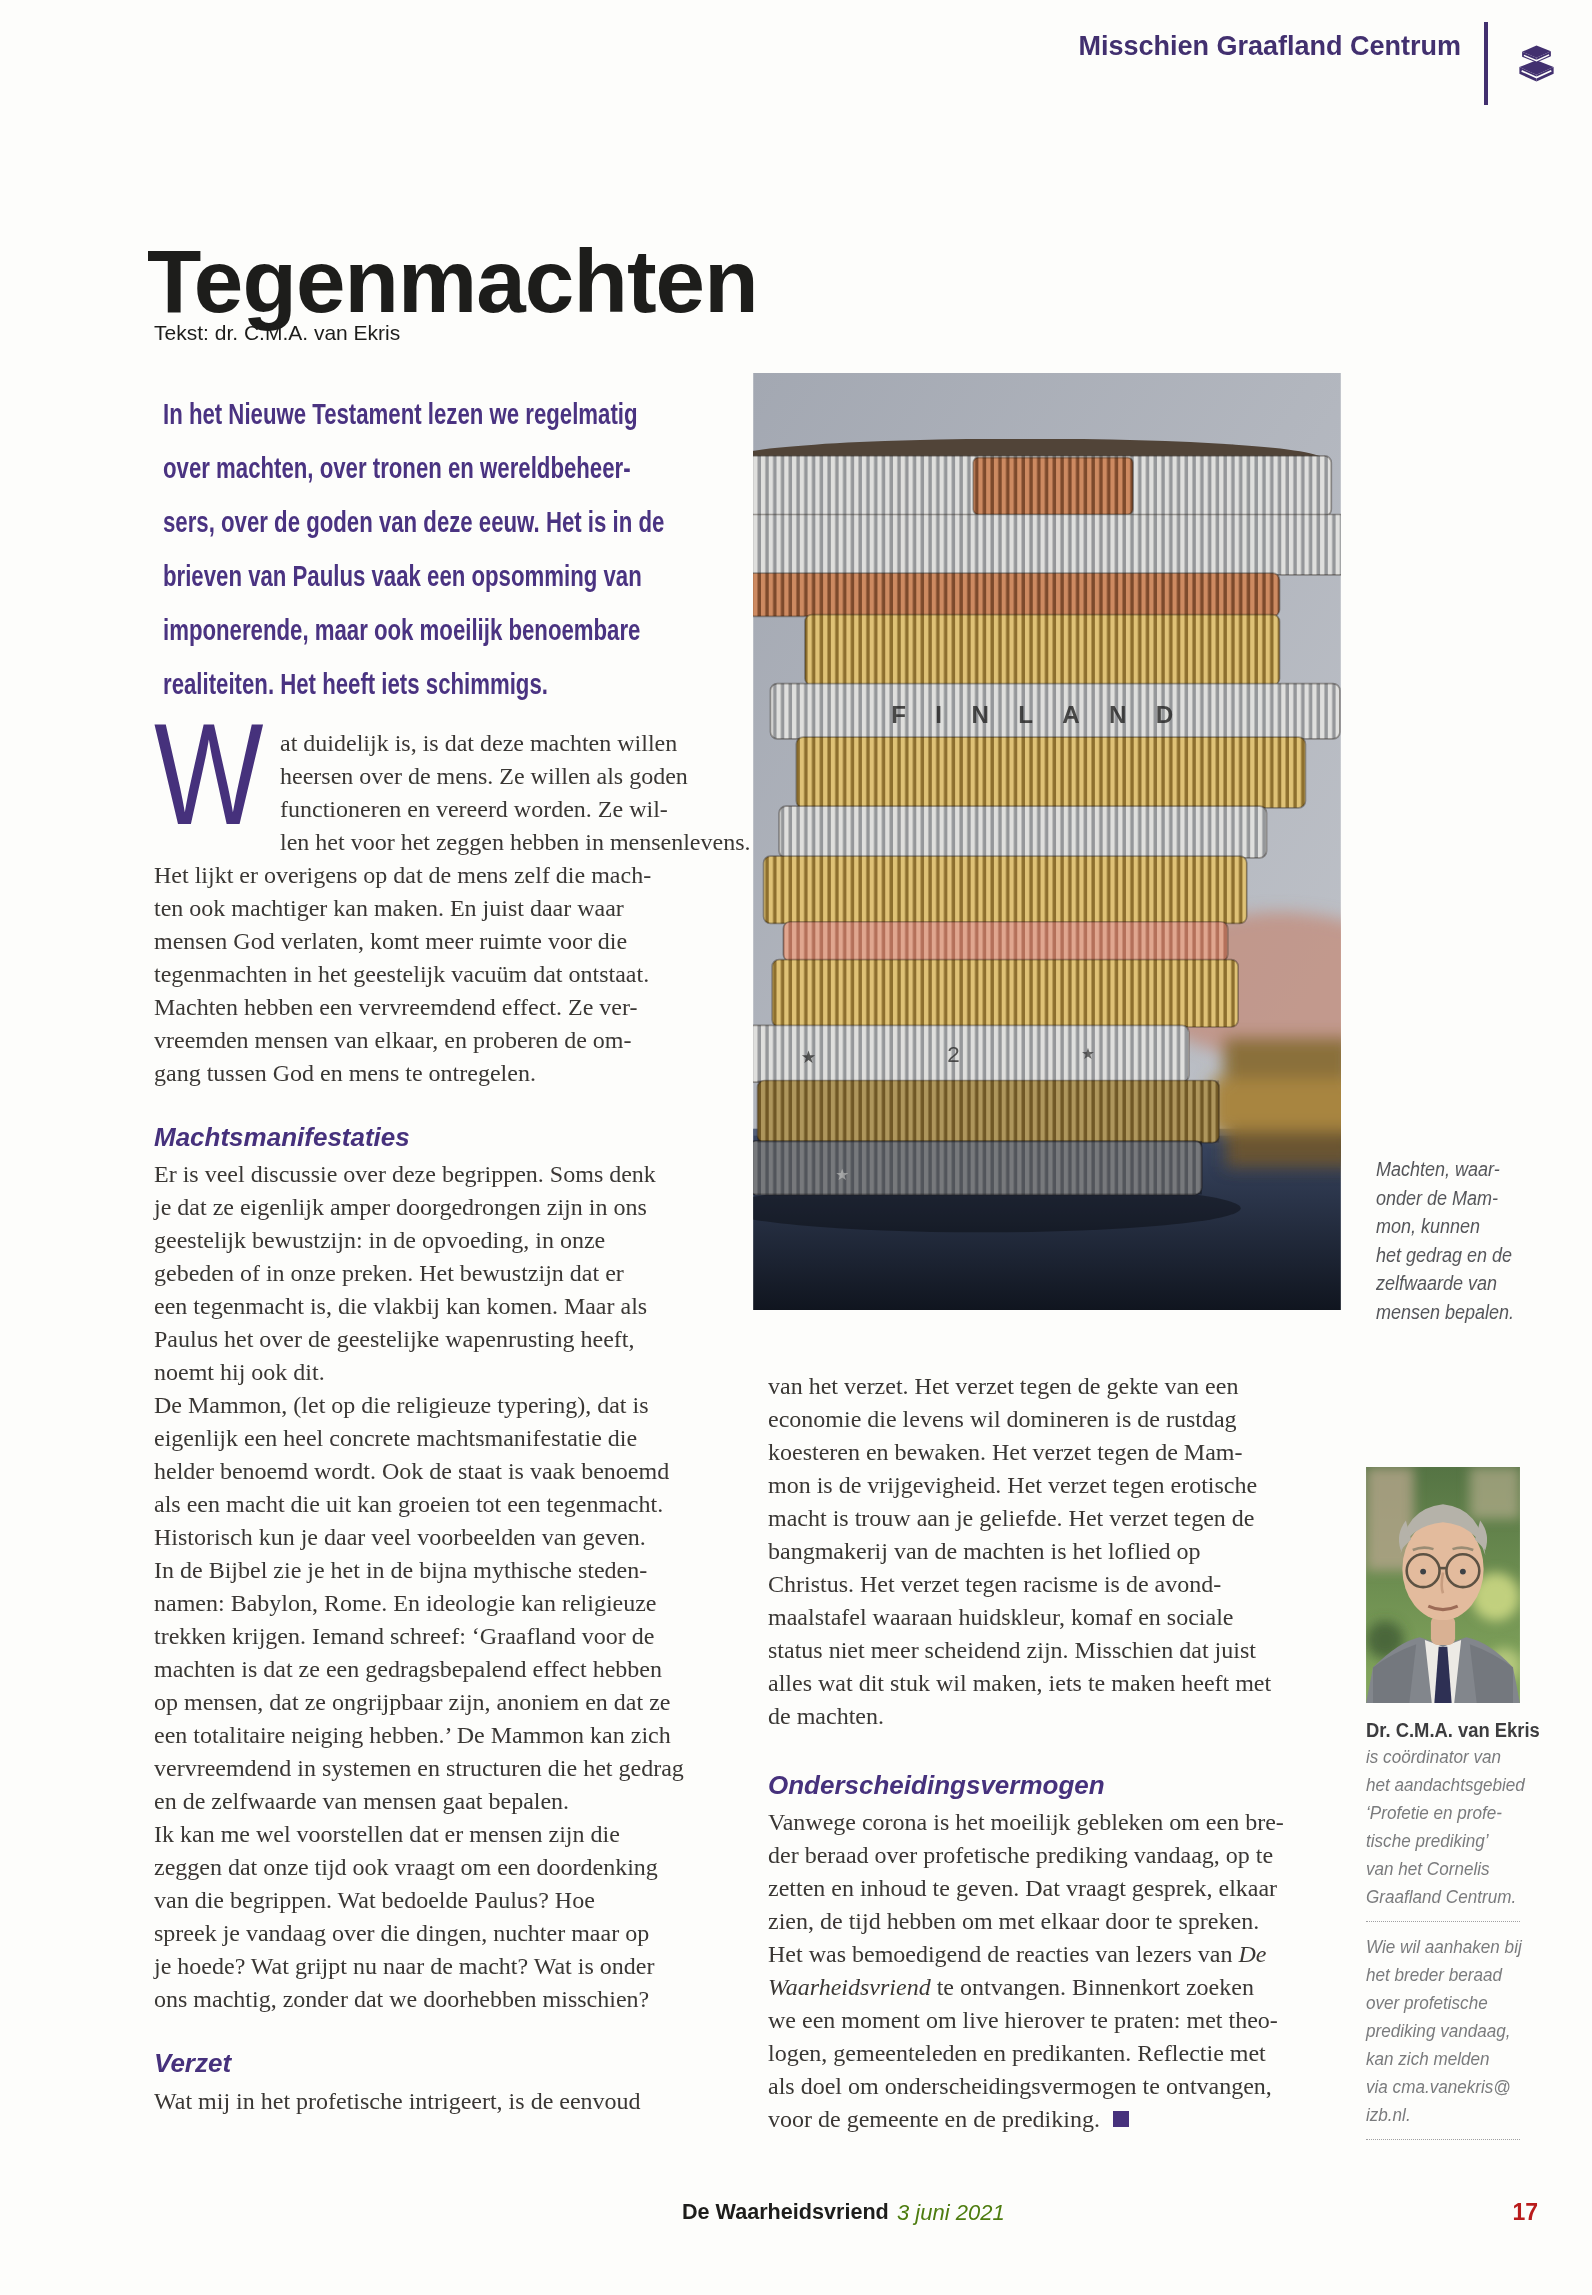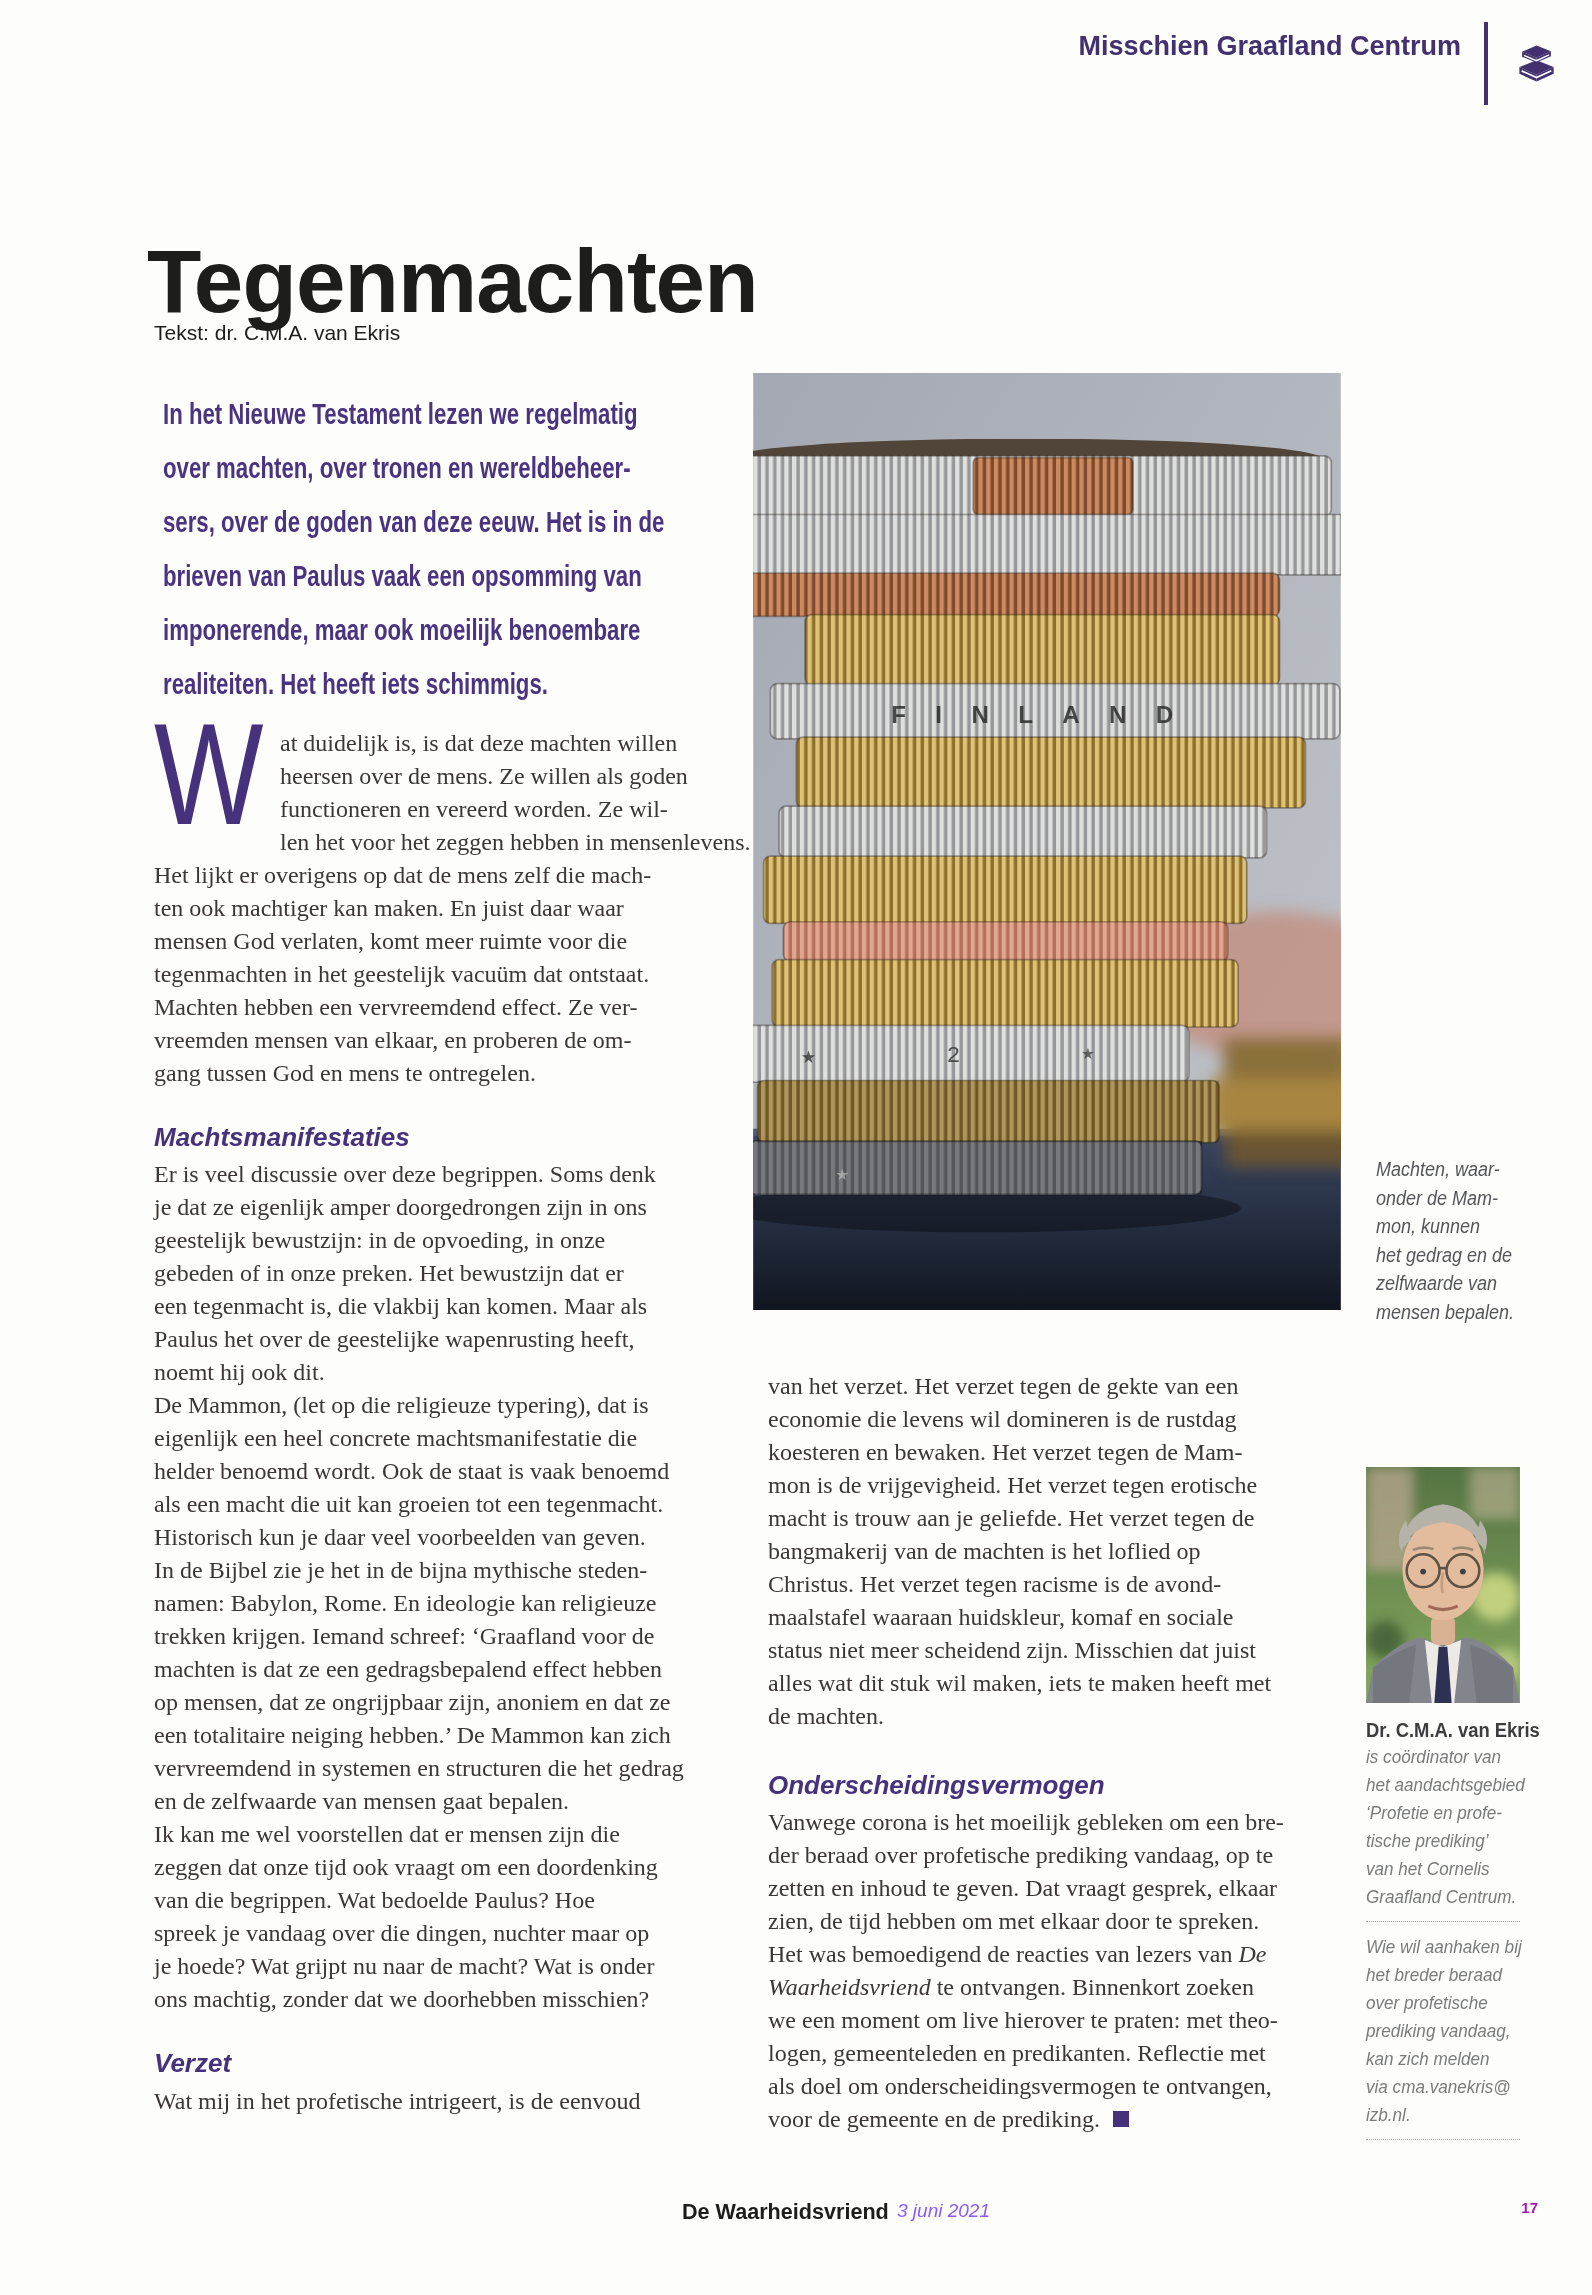--- a/index.html
+++ b/index.html
@@ -47,22 +47,22 @@
   .bio{position:absolute;left:1366px;top:1467px;width:157px;}
   .portrait{display:block;width:154px;height:236px;}
   .bioname{margin-top:14px;font-weight:bold;font-size:20px;line-height:26px;color:#3d3d3f;
            transform:scaleX(.92);transform-origin:0 50%;white-space:pre;}
   .biotext{font-style:italic;font-size:19px;line-height:28px;color:#7a7b7d;}
   .biotext .tl{transform:scaleX(.9);transform-origin:0 50%;}
   .dotted{border-top:1.7px dotted #a0a0a2;width:154px;margin:10.4px 0 10.4px 0;}
 
   
   .f-mag{position:absolute;left:682px;top:2199px;font-weight:bold;font-size:21.6px;color:#1d1d1b;}
-  .f-date{position:absolute;left:897px;top:2200px;font-style:italic;font-size:19px;color:#8b5cf6;}
-  .f-page{position:absolute;right:54px;top:2199px;font-weight:bold;font-size:15px;color:#a21caf;}
+  .f-date{position:absolute;left:897px;top:2200px;font-style:italic;font-size:22px;color:#4d7c0f;}
+  .f-page{position:absolute;right:54px;top:2199px;font-weight:bold;font-size:23px;color:#b91c1c;}
 </style>
 </head>
 <body>
 
 <div class="page">
 
   <div class="brand">Misschien Graafland Centrum</div>
   <div class="brand-rule"></div>
   <svg class="books" viewBox="0 0 50 50">
     <g fill="#42306f">

